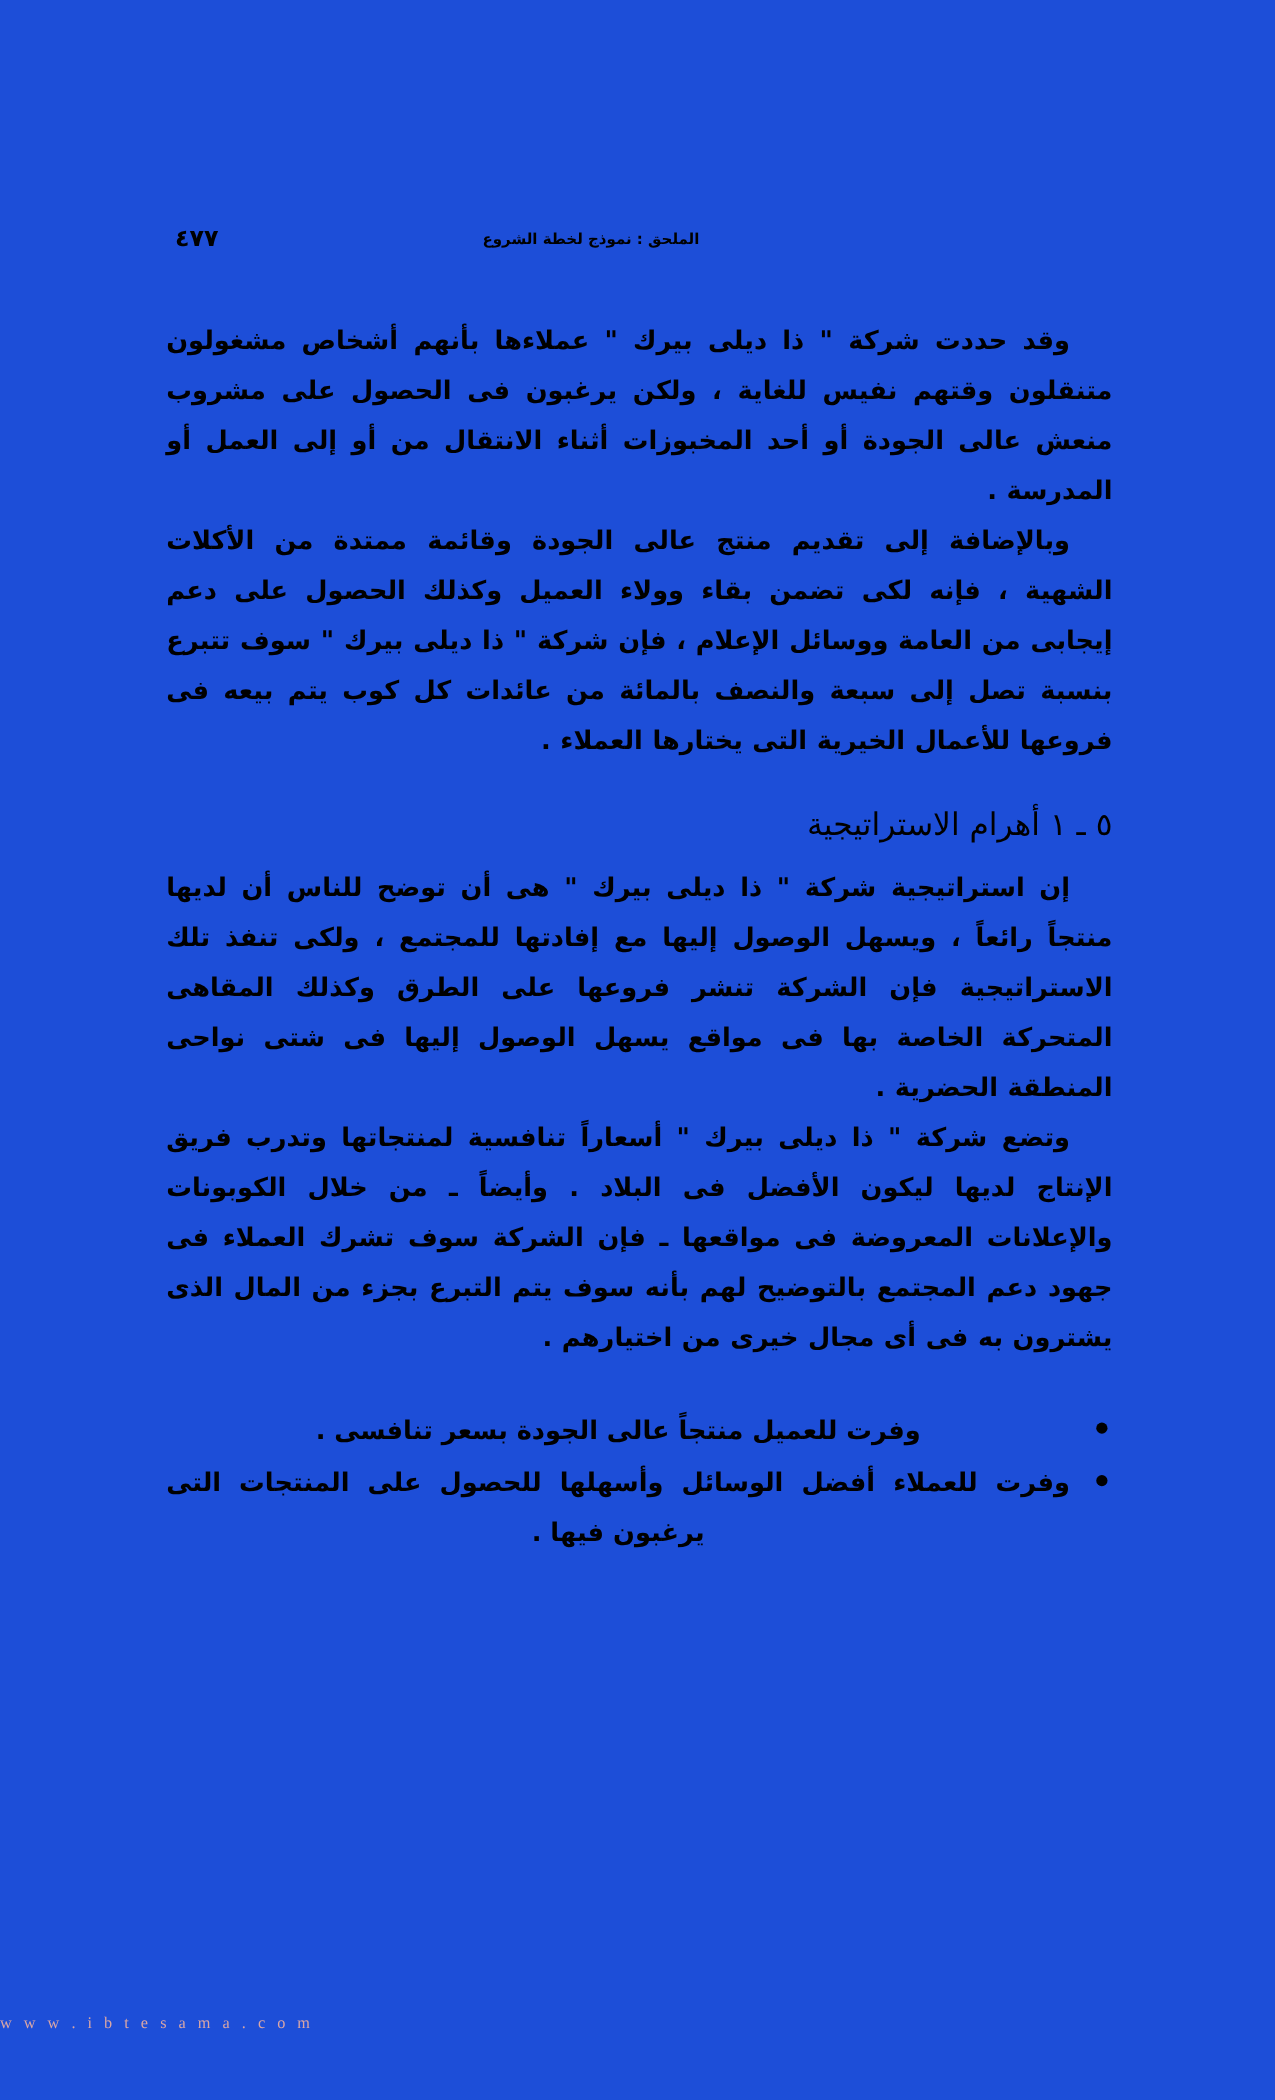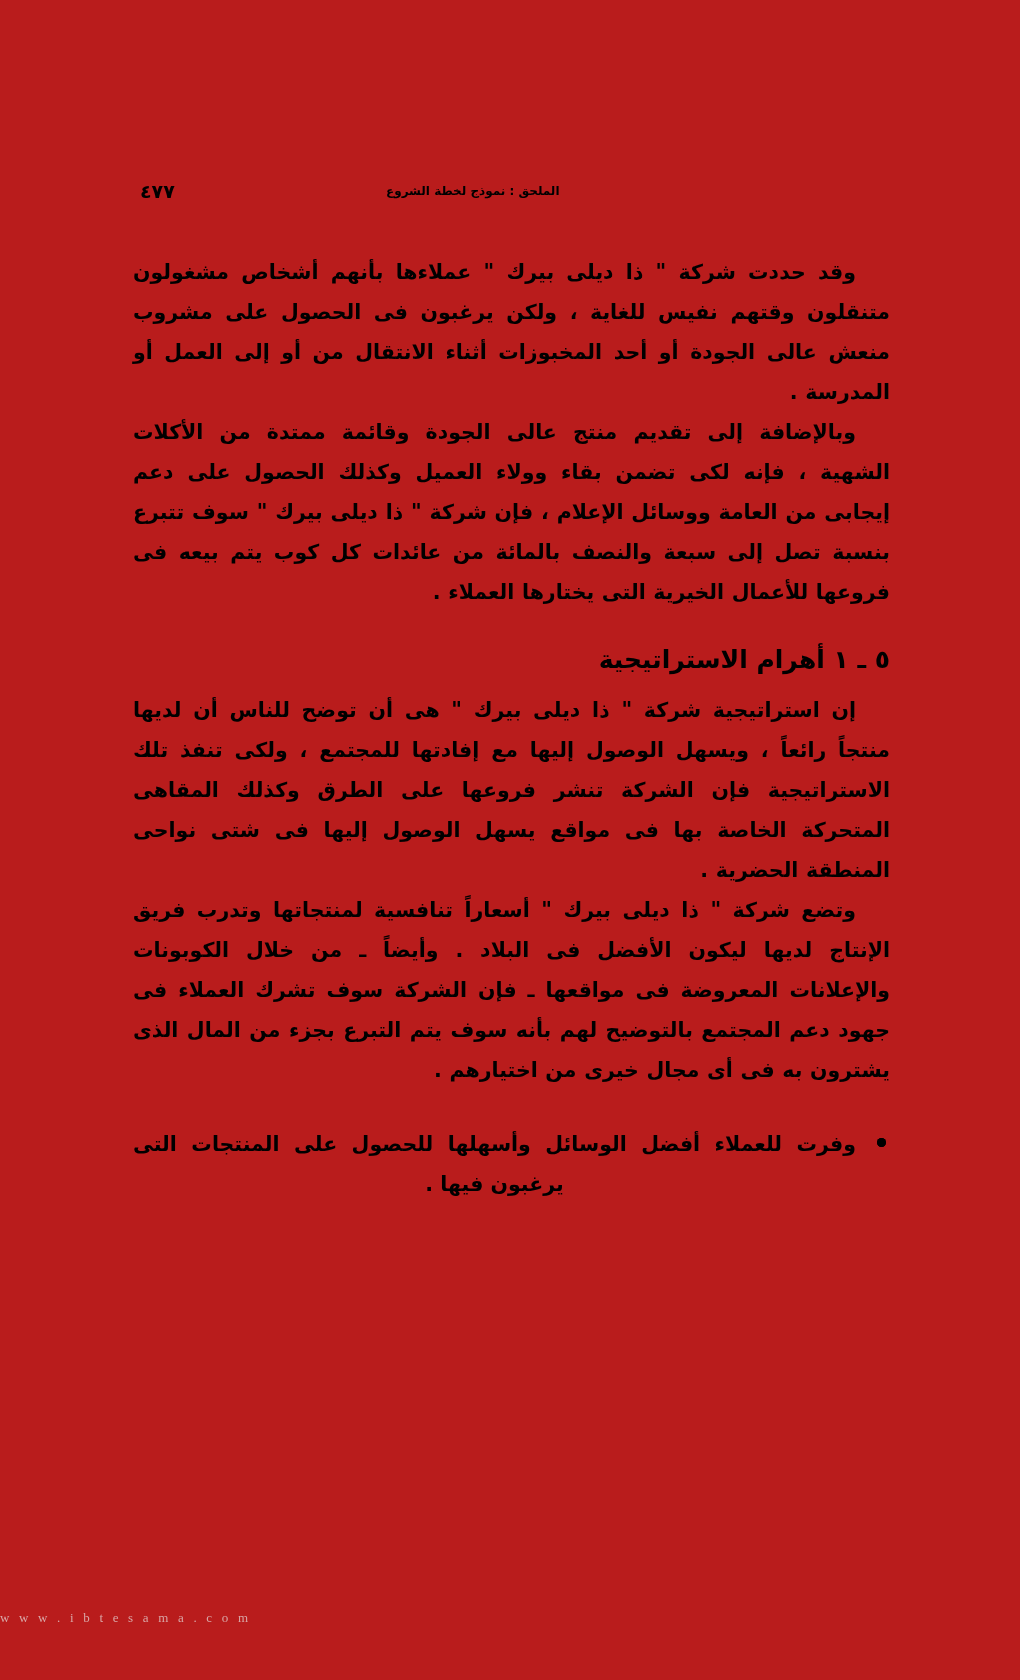--- a/index.html
+++ b/index.html
@@ -13,21 +13,21 @@
     height: 1680px;
     position: relative;
     font-family: "DejaVu Sans", "Liberation Sans", sans-serif;
     color: #000000;
     overflow: hidden;
   }
 
   .page {
     position: absolute;
     inset: 0;
-    background: #b91c1c;
+    background: #1d4ed8;
   }
 
   
   .running-head {
     position: absolute;
     top: 178px;
     left: 140px;
     right: 140px;
     height: 30px;
     display: flex;
@@ -85,21 +85,21 @@
     text-align-last: right;
   }
   .para.center-last {
     text-align-last: center;
   }
 
   
   .section-heading {
     margin: 28px 0 10px 0;
     font-size: 25px;
-    font-weight: 700;
+    font-weight: 400;
     line-height: 40px;
     text-align: right;
     text-align-last: right;
     letter-spacing: -0.3px;
   }
 
   
   .bullets {
     margin: 34px 0 0 0;
     padding: 0;
@@ -161,20 +161,21 @@
     <h2 class="section-heading">٥ ـ ١ أهرام الاستراتيجية</h2>
 
     <p class="para indent last-ragged">إن استراتيجية شركة " ذا ديلى بيرك " هى أن توضح للناس أن لديها منتجاً رائعاً ، ويسهل الوصول إليها مع إفادتها للمجتمع ، ولكى تنفذ تلك الاستراتيجية فإن الشركة تنشر فروعها على الطرق وكذلك المقاهى المتحركة الخاصة بها فى مواقع يسهل الوصول إليها فى شتى نواحى المنطقة الحضرية .</p>
 
     <p class="para indent last-ragged">وتضع شركة " ذا ديلى بيرك " أسعاراً تنافسية لمنتجاتها وتدرب فريق الإنتاج لديها ليكون الأفضل فى البلاد . وأيضاً ـ من خلال الكوبونات والإعلانات المعروضة فى مواقعها ـ فإن الشركة سوف تشرك العملاء فى جهود دعم المجتمع بالتوضيح لهم بأنه سوف يتم التبرع بجزء من المال الذى يشترون به فى أى مجال خيرى من اختيارهم .</p>
 
 
     <ul class="bullets">
       <li class="bullet-item single">
         <span class="dot"></span>
+        <span>وفرت للعميل منتجاً عالى الجودة بسعر تنافسى .</span>
       </li>
       <li class="bullet-item">
         <span class="dot"></span>
         <span>وفرت للعملاء أفضل الوسائل وأسهلها للحصول على المنتجات التى يرغبون فيها .</span>
       </li>
     </ul>
 
   </div>
 
   <div class="footer-wm">w w w . i b t e s a m a . c o m</div>

